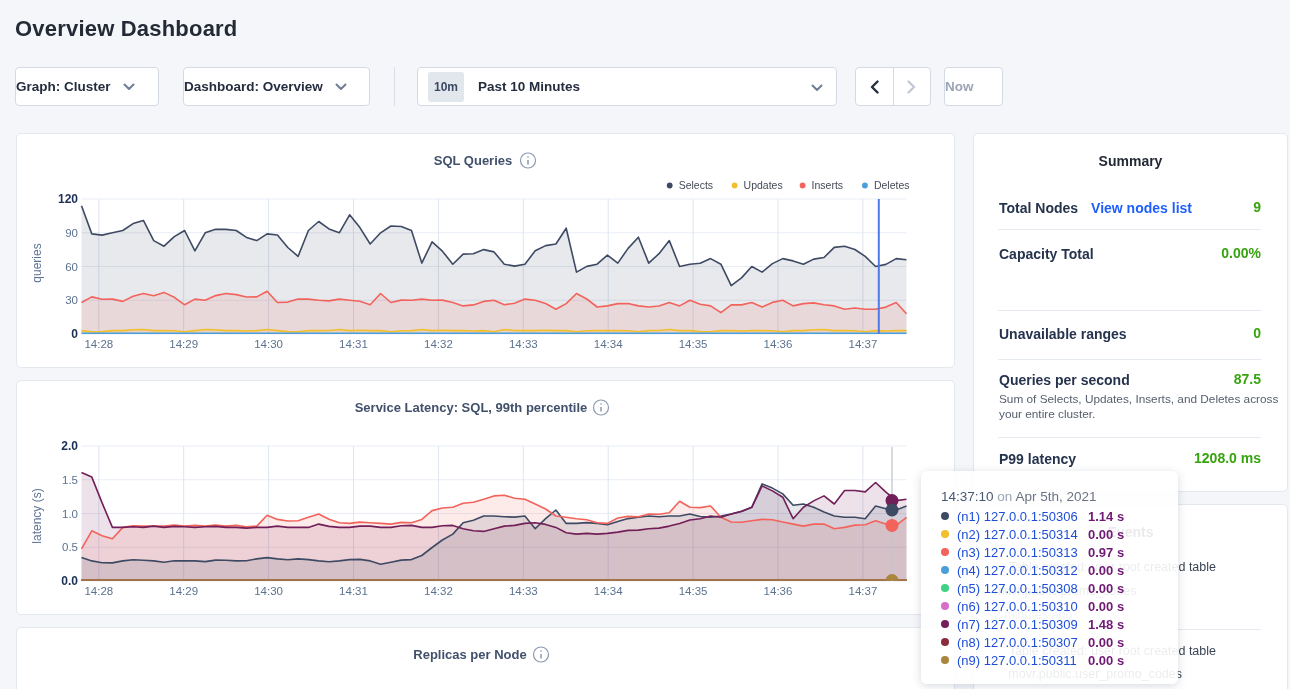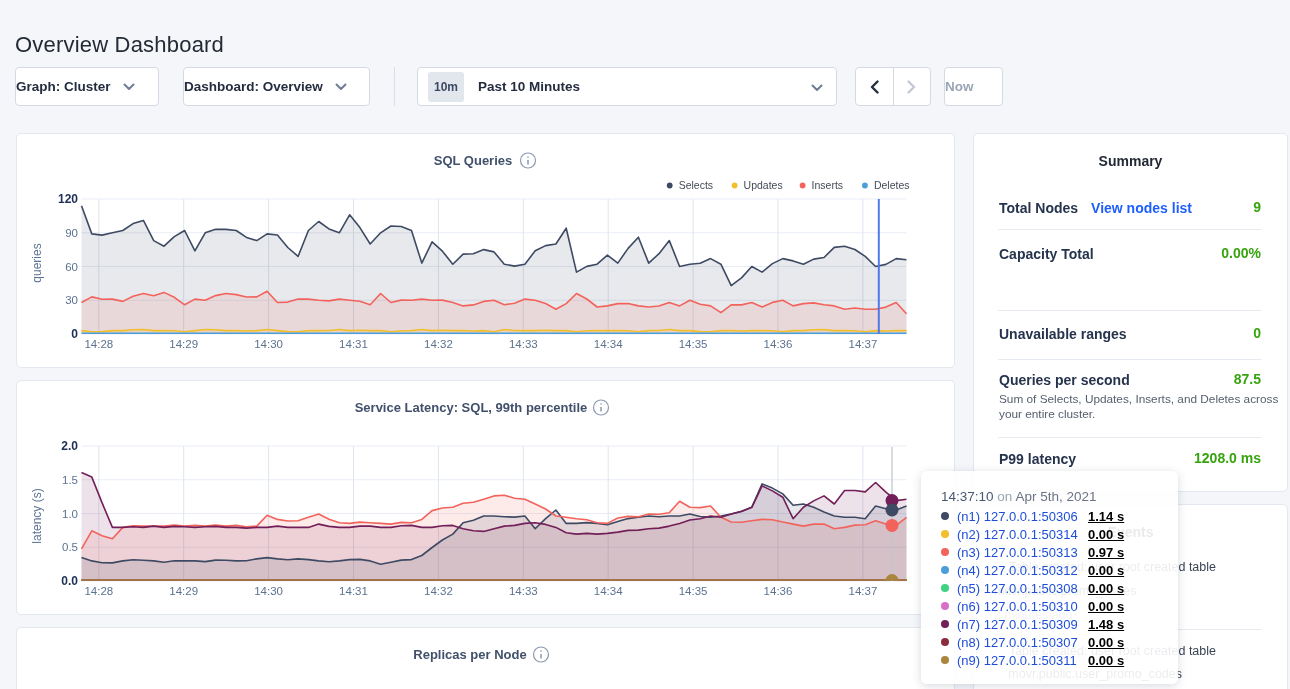--- a/index.html
+++ b/index.html
@@ -1,21 +1,21 @@
 <!DOCTYPE html>
 <html><head><meta charset="utf-8"><style>
 * { margin:0; padding:0; box-sizing:border-box; }
 html,body { width:1290px; height:689px; background:#f4f6fa; overflow:hidden;
   font-family:"Liberation Sans", sans-serif; position:relative; }
 .card { position:absolute; background:#fff; border:1px solid #e3e8ef; border-radius:5px; }
 .btn { position:absolute; background:#fff; border:1px solid #d4dae3; border-radius:4px;
   display:flex; align-items:center; justify-content:flex-start; height:39px; top:67px;
   font-size:13.5px; font-weight:bold; color:#242d3f; }
-h1 { position:absolute; left:15px; top:16px; font-size:22px; font-weight:normal; color:#242a35;
-  letter-spacing:0.2px;margin-top:16px; }
+h1 { position:absolute; left:15px; top:16px; font-size:22px; font-weight:bold; color:#242a35;
+  letter-spacing:0.2px; }
 .sep-v { position:absolute; left:394px; top:67px; width:1px; height:39px; background:#d9dee7; }
 .badge10 { background:#e2e6ed; color:#3c4964; font-size:12px; font-weight:bold;
   border-radius:3px; padding:8px 6px; margin-right:14px; }
 
 .sum-title { text-align:center; font-size:14px; font-weight:bold; color:#242a35; padding-top:19px; }
 .srow { position:absolute; left:25px; right:26px; }
 .srow .k { font-size:14px; font-weight:bold; color:#25334d; }
 .srow .lnk { font-size:14px; font-weight:bold; color:#1e5eff; margin-left:13px; }
 .srow .v { position:absolute; right:0; top:0; font-size:14px; font-weight:bold; color:#37a30e; }
 .sdesc { position:absolute; left:25px; font-size:11.8px; color:#56606e; line-height:15px; white-space:nowrap; }
@@ -28,21 +28,21 @@
 #tooltip { position:absolute; left:921px; top:471px; width:257px; height:213px;
   background:rgba(255,255,255,0.9); border-radius:6px;
   box-shadow:0 2px 10px rgba(40,50,80,0.18); padding:18px 0 0 20px; }
 .tt-head { font-size:13.5px; margin-bottom:3px; color:#475872; }
 .tt-time { color:#475872; }
 .tt-on { color:#9aa7b5; }
 .tt-date { color:#6a7484; }
 .tt-row { height:18px; display:flex; align-items:center; font-size:13px; white-space:nowrap; }
 .tt-dot { width:8px; height:8px; border-radius:50%; margin-left:0; margin-right:8px; flex:none; }
 .tt-lab { color:#1d4ed8; width:131px; }
-.tt-val { color:#000000; font-weight:bold;text-decoration:underline; }
+.tt-val { color:#701a75; font-weight:bold; }
 </style></head>
 <body>
 <h1>Overview Dashboard</h1>
 
 <div class="btn" style="left:15px; width:144px;">Graph:&nbsp;Cluster <span style="margin-left:12px">
       <svg width="12" height="8" viewBox="0 0 12 8" style="display:block">
         <polyline points="1.5,1.5 6,6 10.5,1.5" fill="none" stroke="#707d96" stroke-width="2" stroke-linecap="round" stroke-linejoin="round"></polyline>
       </svg>
     </span></div>
 <div class="btn" style="left:183px; width:187px;">Dashboard:&nbsp;Overview <span style="margin-left:12px">

